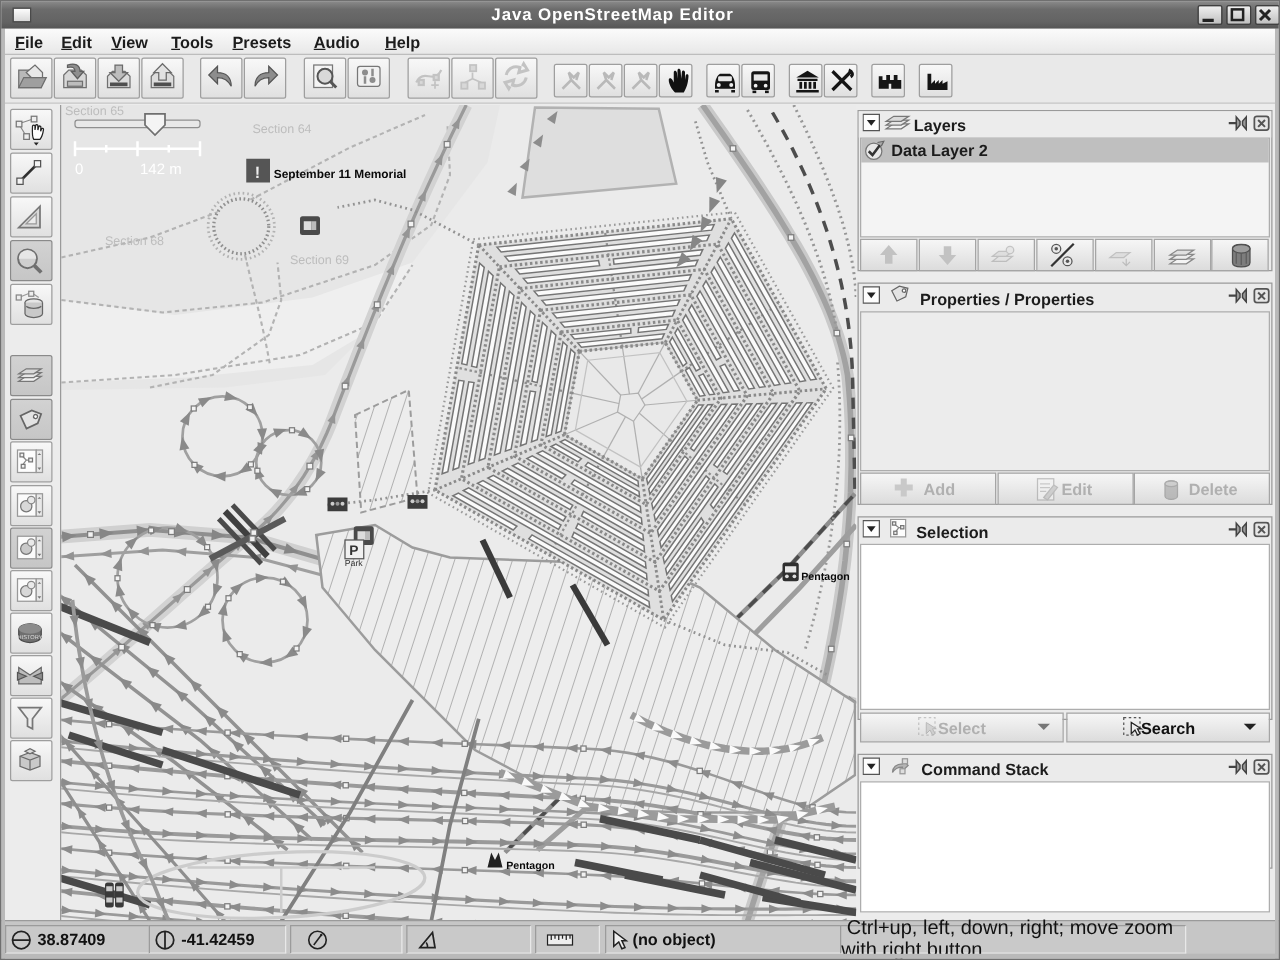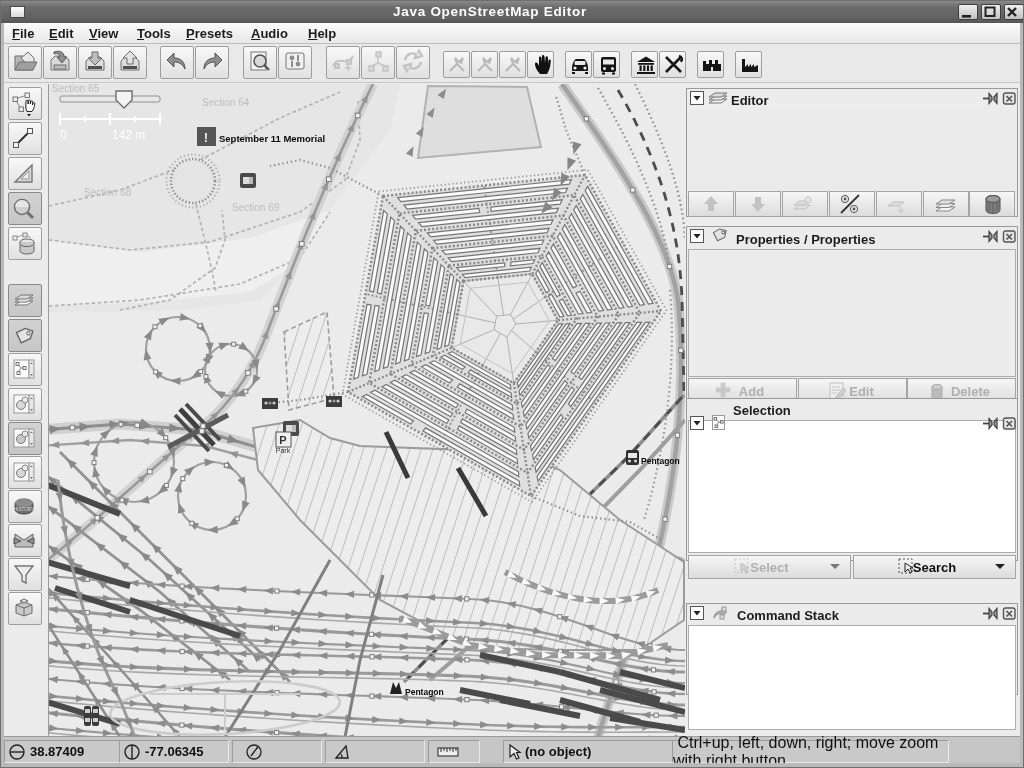--- a/index.html
+++ b/index.html
@@ -996,21 +996,30 @@
       <path d="M60 119 L160 119 M60 113 L60 125 M85 116 L85 122 M110 113 L110 125 M135 116 L135 122 M160 113 L160 125"></path>
     </g>
     <text x="60" y="139" font-family="Liberation Sans" font-size="12" fill="#ffffff">0</text>
     <text x="112" y="139" font-family="Liberation Sans" font-size="12" fill="#ffffff">142 m</text>
     <rect x="60" y="96" width="100" height="6" rx="2" fill="#e8e8e8" stroke="#8f8f8f" stroke-width="1"></rect>
     <path d="M116 91 L132 91 L132 100 L124 108 L116 100 Z" fill="#f4f4f4" stroke="#6f6f6f" stroke-width="1.4"></path>
   </svg>
 <div class="abs" style="left:48px;top:84px;width:1px;height:653px;background:#9a9a9a"></div>
 <div class="panel" style="top:88px;height:129px">
     <div class="abs" style="left:0;top:0;width:100%;height:21px;background:#ececec"></div>
-    <div class="abs hdr" style="left:44px;top:4px">Editor</div>
+    <div class="abs hdr" style="left:44px;top:4px">Layers</div>
+    <div class="abs" style="left:1px;top:21px;width:328px;height:80px;background:#f4f4f4;border:1px solid #adadad">
+      <div class="abs" style="left:0;top:0;width:326px;height:19px;background:#bfbfbf"></div>
+      <svg class="abs" style="left:2px;top:1px" width="17" height="17" viewBox="0 0 17 17">
+        <circle cx="8" cy="9" r="6.5" fill="#e8e8e8" stroke="#777"></circle>
+        <path d="M4 9 L7 12 L13 4" stroke="#333" stroke-width="2" fill="none"></path>
+        <path d="M11 2 L16 1 L14 5" fill="#aaa" stroke="#666"></path>
+      </svg>
+      <div class="abs hdr" style="left:24px;top:2px">Data Layer 2</div>
+    </div>
     <div class="pbtn abs" style="left:1px;top:102px;width:46px;height:26px"></div>
     <div class="pbtn abs" style="left:48px;top:102px;width:46px;height:26px"></div>
     <div class="pbtn abs" style="left:95px;top:102px;width:46px;height:26px"></div>
     <div class="pbtn abs" style="left:142px;top:102px;width:46px;height:26px"></div>
     <div class="pbtn abs" style="left:189px;top:102px;width:46px;height:26px"></div>
     <div class="pbtn abs" style="left:236px;top:102px;width:46px;height:26px"></div>
     <div class="pbtn abs" style="left:282px;top:102px;width:46px;height:26px"></div>
     <svg class="abs" style="left:1px;top:102px" width="329" height="26" viewBox="0 0 329 26">
       <path d="M23 5 L30 13 L26 13 L26 20 L20 20 L20 13 L16 13 Z" fill="#c2c2c2"></path>
       <path d="M70 21 L63 13 L67 13 L67 6 L73 6 L73 13 L77 13 Z" fill="#c2c2c2"></path>
@@ -1091,21 +1100,21 @@
       <circle cx="10.5" cy="3.5" r="1.4" fill="#fff" stroke="#666" transform="rotate(14 7 7)"></circle>
     </g>
   </svg>
 <svg class="abs" style="left:982px;top:230px" width="34" height="13" viewBox="0 0 34 13">
     <path d="M1 6.5 L7 6.5" stroke="#444" stroke-width="1.8"></path>
     <path d="M7 1.5 L10 5 L10 8 L7 11.5 Z" fill="#9a9a9a" stroke="#444" stroke-width="1.2"></path>
     <path d="M15 1.5 L12 5 L12 8 L15 11.5 Z" fill="#9a9a9a" stroke="#444" stroke-width="1.2"></path>
     <rect x="21.5" y="1" width="11.5" height="11" rx="2" fill="#e6e6e6" stroke="#555" stroke-width="1.4"></rect>
     <path d="M24.5 4 L30 9.5 M30 4 L24.5 9.5" stroke="#555" stroke-width="1.6"></path>
   </svg>
-<div class="panel" style="top:398px;height:163px">
+<div class="panel" style="top:413px;height:163px">
     <div class="abs hdr" style="left:46px;top:4px">Selection</div>
     <div class="abs" style="left:1px;top:21px;width:328px;height:133px;background:#ffffff;border:1px solid #adadad"></div>
     <div class="pbtn abs" style="left:1px;top:156px;width:163px;height:24px;color:#b0b0b0">Select<span style="position:absolute;right:10px;top:8px;width:0;height:0;border:5px solid transparent;border-top-color:#777"></span></div>
     <div class="pbtn abs" style="left:166px;top:156px;width:163px;height:24px;color:#111">Search<span style="position:absolute;right:10px;top:8px;width:0;height:0;border:5px solid transparent;border-top-color:#222"></span></div>
     <svg class="abs" style="left:0;top:156px" width="330" height="24" viewBox="0 0 330 24">
       <g opacity="0.5">
         <rect x="48" y="4" width="13" height="14" fill="none" stroke="#999" stroke-dasharray="2 2"></rect>
         <path d="M54 8 L54 17 L57 14 L59 18 L61 17 L59 13 L62 13 Z" fill="#bbb" stroke="#888" stroke-width="0.8"></path>
       </g>
       <g>
@@ -1158,39 +1167,39 @@
       <circle cx="9" cy="9" r="7" fill="none" stroke="#222" stroke-width="1.4"></circle>
       <line x1="2" y1="9" x2="16" y2="9" stroke="#222" stroke-width="1.4"></line>
     </svg>
     <b style="margin-left:4px">38.87409</b>
   </div>
 <div class="cell" style="left:119px;width:110px">
     <svg width="18" height="18" viewBox="0 0 18 18" style="margin-left:3px">
       <circle cx="9" cy="9" r="7" fill="none" stroke="#222" stroke-width="1.4"></circle>
       <line x1="9" y1="2" x2="9" y2="16" stroke="#222" stroke-width="1.4"></line>
     </svg>
-    <b style="margin-left:4px">-77.06345</b>
+    <b style="margin-left:4px">-41.42459</b>
   </div>
 <div class="cell" style="left:232px;width:90px">
     <svg width="18" height="18" viewBox="0 0 18 18" style="margin-left:12px">
       <circle cx="9" cy="9" r="7" fill="none" stroke="#222" stroke-width="1.3"></circle>
       <line x1="12" y1="5" x2="6" y2="13" stroke="#222" stroke-width="1.3"></line>
       <circle cx="12" cy="5" r="1" fill="#222"></circle>
     </svg>
   </div>
 <div class="cell" style="left:325px;width:100px">
     <svg width="20" height="16" viewBox="0 0 20 16" style="margin-left:8px">
       <path d="M2 14 L12 2 L14 14 Z" fill="none" stroke="#222" stroke-width="1.4"></path>
       <path d="M8 14 A6 6 0 0 0 7 10" fill="none" stroke="#222" stroke-width="1.2"></path>
     </svg>
   </div>
 <div class="cell" style="left:428px;width:52px">
     <svg width="24" height="12" viewBox="0 0 24 12" style="margin-left:8px">
       <rect x="1" y="2" width="20" height="8" fill="#eee" stroke="#222"></rect>
       <path d="M4 2 L4 6 M7 2 L7 5 M10 2 L10 6 M13 2 L13 5 M16 2 L16 6 M19 2 L19 5" stroke="#222" stroke-width="1"></path>
     </svg>
   </div>
-<div class="cell" style="left:503px;width:214px">
+<div class="cell" style="left:484px;width:214px">
     <svg width="16" height="18" viewBox="0 0 16 18" style="margin-left:2px">
       <path d="M4 2 L4 14 L8 10.5 L10.5 16 L13 15 L10.5 9.5 L14 9.5 Z" fill="#eee" stroke="#222" stroke-width="1.2"></path>
     </svg>
     <b style="margin-left:3px">(no object)</b>
   </div>
 <div class="cell" style="left:672px;width:277px;font-size:16px">&nbsp;Ctrl+up, left, down, right; move zoom with right button</div>
 </body></html>

